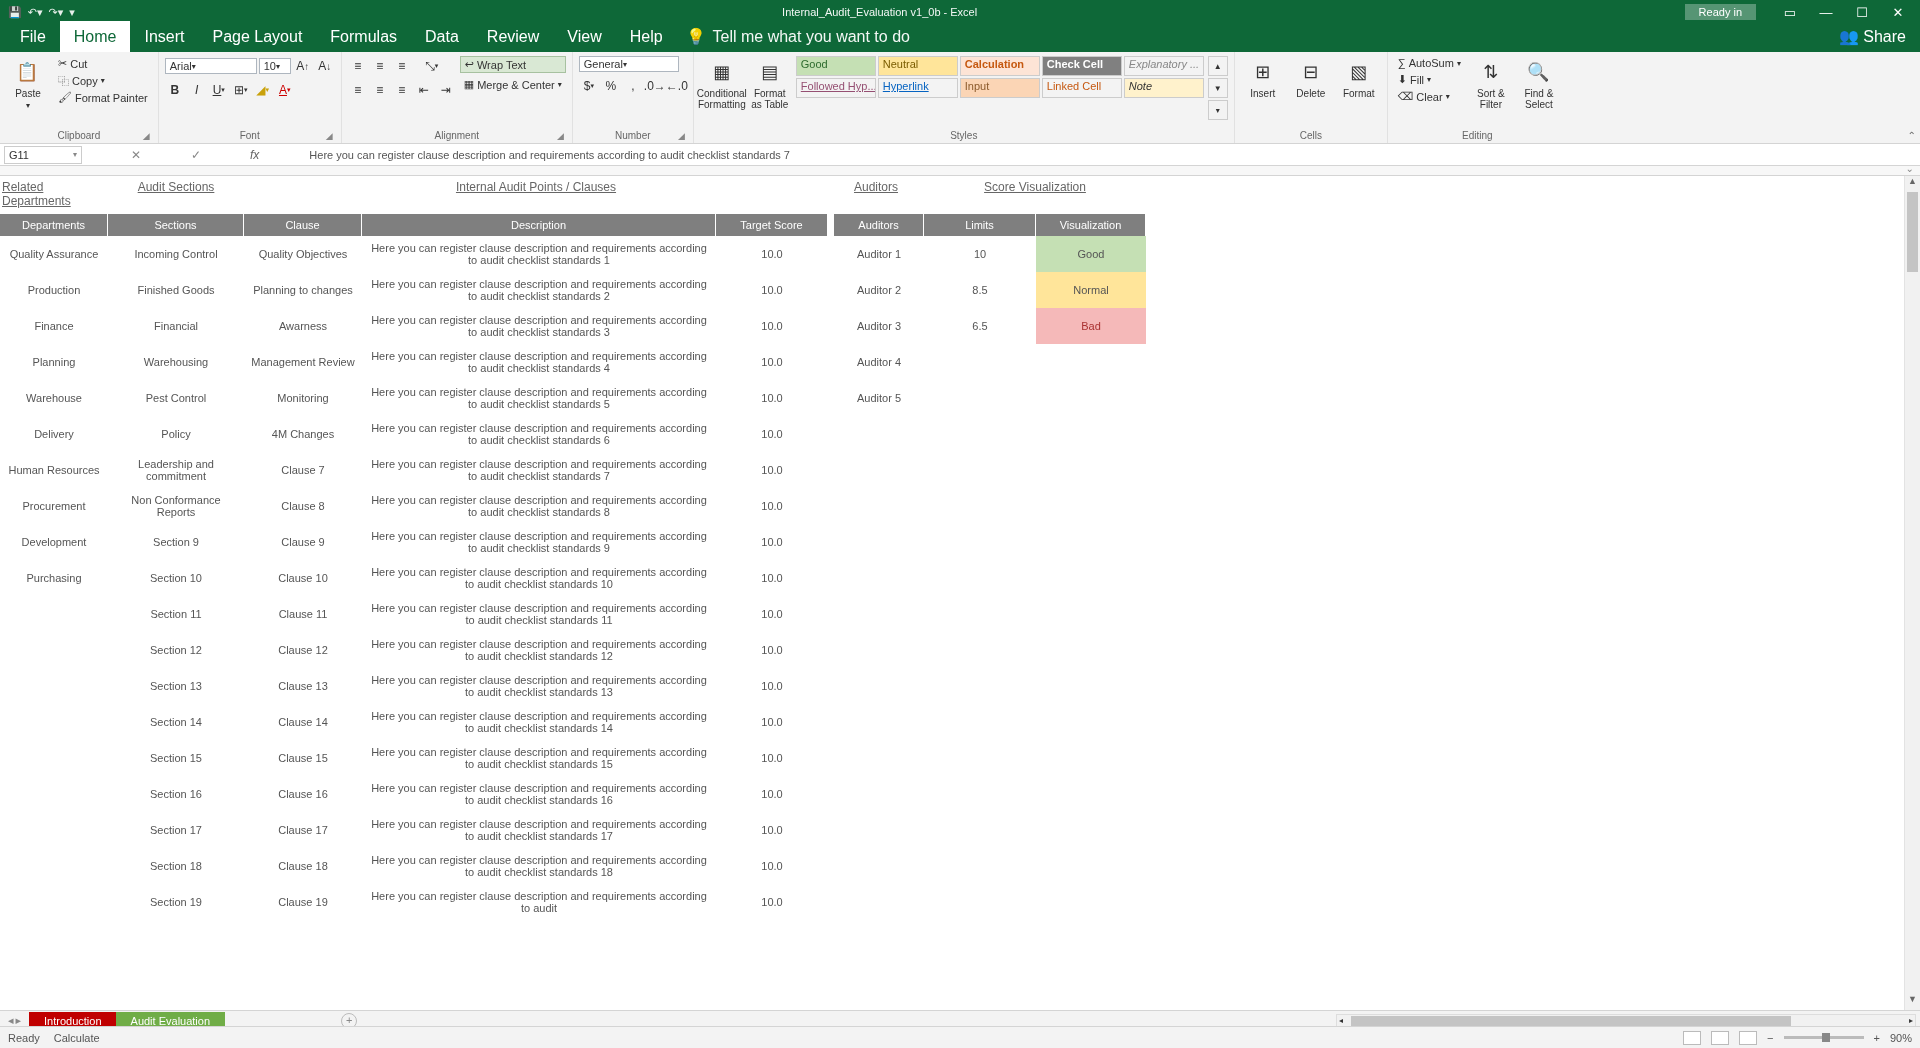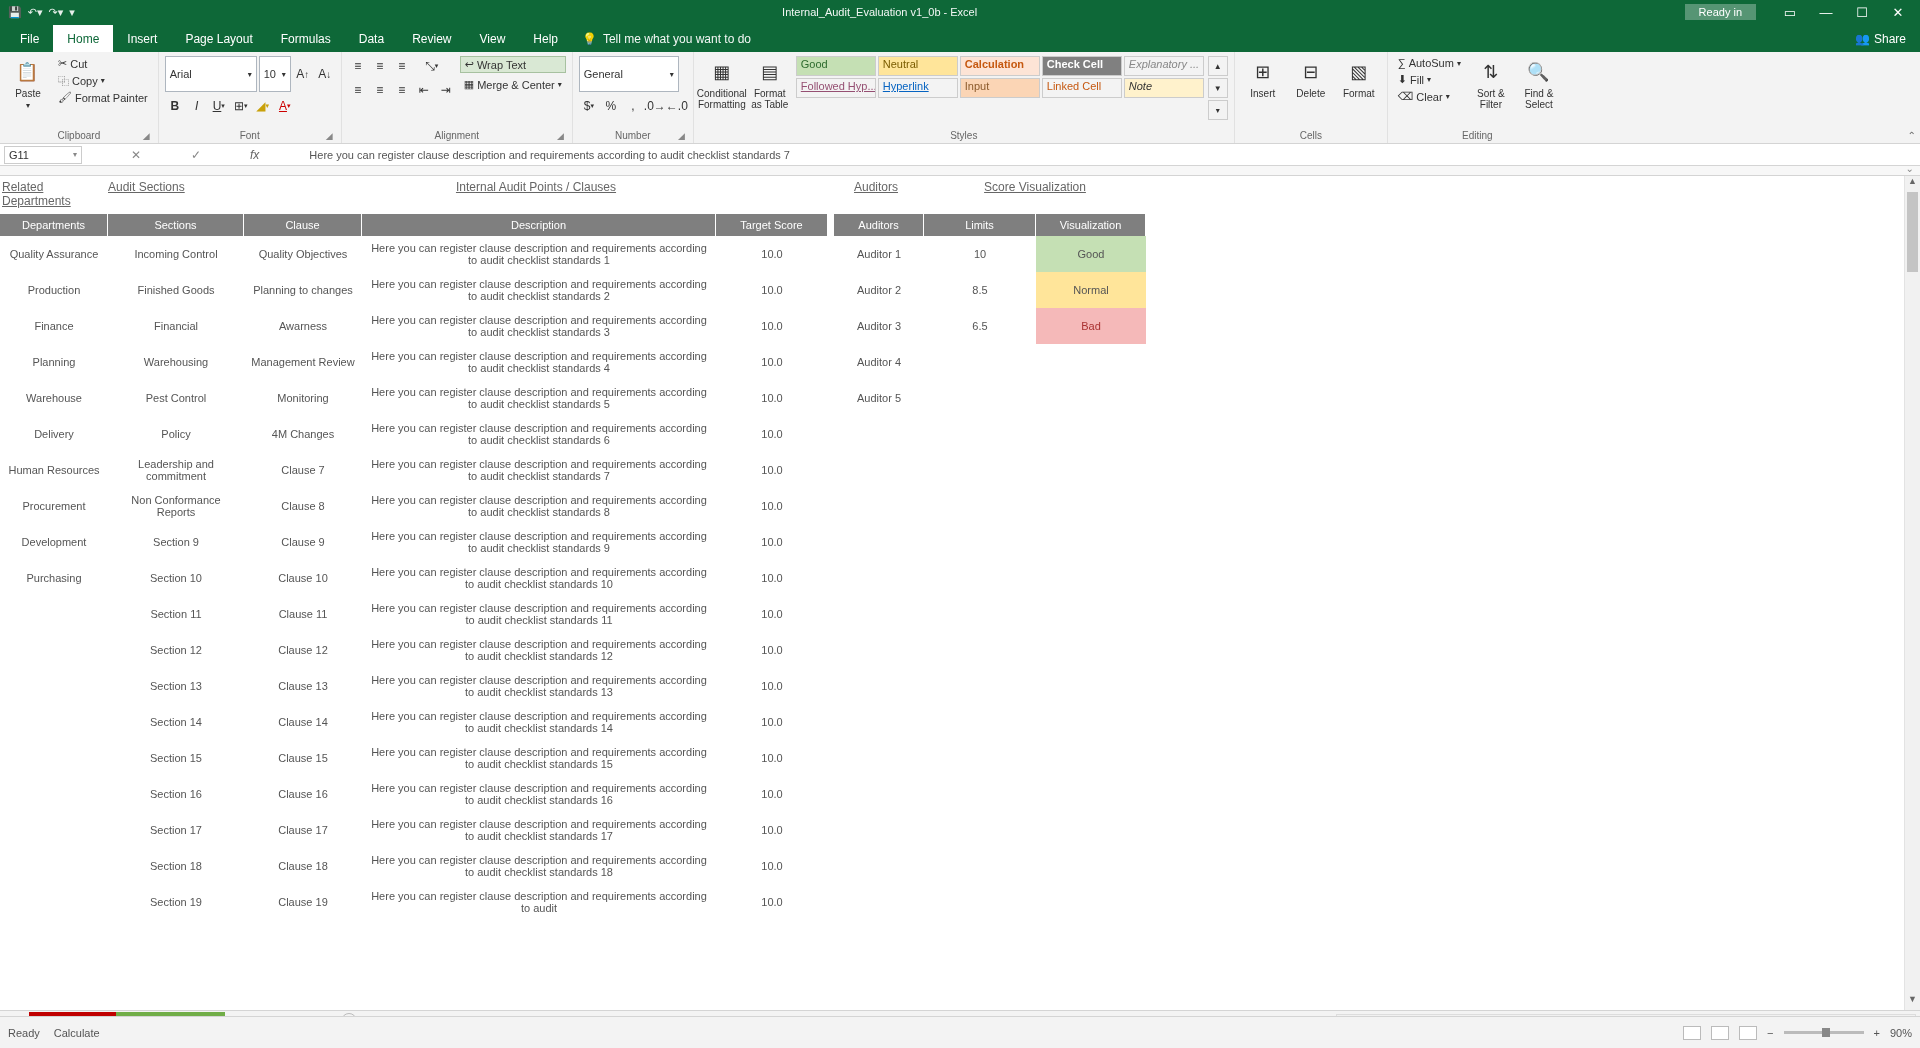--- a/index.html
+++ b/index.html
@@ -6,38 +6,38 @@
 body { background:#fff; font-size:12px; color:#333; overflow:hidden; width:1920px; height:1048px; position:relative;}
 
 .titlebar { background:#0e6838; height:24px; display:flex; align-items:center; color:#fff; font-size:11px; }
 .titlebar .qat { display:flex; gap:6px; padding:0 8px; align-items:center;}
 .titlebar .qat span { opacity:.9; font-size:11px;}
 .titlebar .title { flex:1; text-align:center; opacity:.95; }
 .titlebar .win { display:flex; gap:8px; padding:0 8px; align-items:center;}
 .titlebar .signin { background:rgba(255,255,255,.3); padding:2px 14px; margin-right:12px; font-size:11px;}
 .titlebar .wbtn { width:28px; text-align:center; font-size:13px;}
 
-.tabs { background:#0e6838; height:28px; display:flex; align-items:flex-end; color:#fff; font-size:12px; padding-left:6px;}
+.tabs { background:#0e6838; height:28px; display:flex; align-items:flex-end; color:#fff; font-size:16px; padding-left:6px;}
 .tabs .tab { padding:7px 14px 6px; cursor:pointer; }
 .tabs .tab.file { background:#0e6838; }
 .tabs .tab.active { background:#fff; color:#0e6838; }
 .tabs .tell { display:flex; align-items:center; gap:6px; padding:6px 10px; opacity:.95;}
 .tabs .share { margin-left:auto; padding:6px 14px; display:flex; align-items:center; gap:4px;}
 
 .ribbon { background:#f3f3f3; border-bottom:1px solid #d4d4d4; height:92px; display:flex; position:relative;}
 .group { border-right:1px solid #e1e1e1; padding:4px 6px 1px; display:flex; flex-direction:column; justify-content:space-between;}
 .group .body { display:flex; gap:4px; align-items:flex-start; flex:1;}
 .group .label { text-align:center; font-size:10px; color:#666; padding-bottom:1px; position:relative;}
 .group .label .dlg { position:absolute; right:2px; bottom:1px; color:#888; font-size:9px;}
 .bigbtn { display:flex; flex-direction:column; align-items:center; width:44px; padding-top:2px; font-size:10px; text-align:center; gap:2px;}
 .bigbtn .ico { width:28px; height:28px; display:flex; align-items:center; justify-content:center; font-size:18px;}
 .smbtn { font-size:11px; padding:1px 4px; display:flex; align-items:center; gap:3px; white-space:nowrap;}
 .stackv { display:flex; flex-direction:column; gap:2px;}
 .row { display:flex; gap:2px; align-items:center;}
-.combo { background:#fff; border:1px solid #aeb6bf; height:36px; font-size:11px; padding:0 4px; display:flex; align-items:center; justify-content:space-between;}
+.combo { background:#fff; border:1px solid #aeb6bf; height:16px; font-size:11px; padding:0 4px; display:flex; align-items:center; }
 .sq { width:20px; height:20px; border:1px solid transparent; display:flex; align-items:center; justify-content:center; font-size:12px;}
 .stylecell { width:80px; height:20px; border:1px solid #ccc; font-size:11px; padding:1px 4px; overflow:hidden; white-space:nowrap;}
 .collapse { position:absolute; right:4px; bottom:2px; font-size:10px; color:#666;}
 
 .fbar { height:22px; border-bottom:1px solid #d4d4d4; display:flex; align-items:center; background:#fff;gap:40px;}
 .namebox { width:78px; border:1px solid #ccc; height:18px; margin:0 4px; font-size:11px; padding:0 4px; display:flex; align-items:center; justify-content:space-between;}
 .fbar .fbtn { width:20px; text-align:center; color:#888; font-size:12px;}
 .fbar .fx { font-style:italic; color:#666; margin:0 4px;}
 .fbar .finput { flex:1; font-size:11px; color:#555; padding-left:6px;}
 .fbar-exp { height:10px; border-bottom:1px solid #d4d4d4; background:#f7f7f7; position:relative;}
@@ -63,21 +63,21 @@
 .sheettabs { position:absolute; bottom:18px; left:0; right:0; height:20px; background:#f3f3f3; border-top:1px solid #d4d4d4; display:flex; align-items:center; font-size:11px;}
 .sheettabs .nav { display:flex; gap:2px; padding:0 8px; color:#888;}
 .sheettabs .stab { padding:2px 14px; border:1px solid #bfbfbf; background:#fff; margin-right:-1px;}
 .sheettabs .stab.intro { background:#c00000; color:#fff; border-color:#c00000;}
 .sheettabs .stab.audit { background:#70ad47; color:#fff; border-color:#70ad47;}
 .sheettabs .stab.db { background:#fff; color:#0e6838; font-weight:bold; border-bottom:2px solid #fff;margin-top:32px;}
 .sheettabs .add { margin-left:8px; width:16px; height:16px; border:1px solid #bbb; border-radius:50%; text-align:center; line-height:13px; color:#888;}
 .sheettabs .hscroll { margin-left:auto; display:flex; align-items:center; width:580px; background:#f1f1f1; height:14px; border:1px solid #ddd; position:relative; margin-right:4px;}
 .sheettabs .hscroll .thumb{ position:absolute; left:14px; width:440px; top:1px; bottom:1px; background:#c4c4c4;}
 
-.status { position:absolute; bottom:0; left:0; right:0; height:32px; background:#f3f3f3; border-top:1px solid #d4d4d4; display:flex; align-items:center; font-size:11px; color:#555; padding:0 8px;}
+.status { position:absolute; bottom:0; left:0; right:0; height:22px; background:#f3f3f3; border-top:1px solid #d4d4d4; display:flex; align-items:center; font-size:11px; color:#555; padding:0 8px;}
 .status .right { margin-left:auto; display:flex; align-items:center; gap:10px;}
 .status .vbtn { width:18px; height:14px; border:1px solid #bbb; background:#fff;}
 .status .slider { width:80px; height:3px; background:#bbb; position:relative;}
 .status .slider::after{ content:""; position:absolute; left:38px; top:-3px; width:8px; height:9px; background:#888;}
 
 .c-dep{width:108px;} .c-sec{width:136px;} .c-cla{width:118px;} .c-des{width:354px;} .c-tar{width:112px;} .c-gap{width:6px;background:transparent;} .c-aud{width:90px;} .c-lim{width:112px;} .c-viz{width:110px;}
 </style>
 </head>
 <body>
 
@@ -327,21 +327,21 @@
   <div class="fbtn">✓</div>
   <div class="fx">fx</div>
   <div class="finput">Here you can register clause description and requirements according to audit checklist standards 7</div>
 </div>
 <div class="fbar-exp"></div>
 
 <div class="sheet">
 
   <div class="hlinks">
     <span style="width:108px;padding-left:2px;"><u>Related Departments</u></span>
-    <span style="width:136px;"><u>Audit Sections</u></span>
+    <span style="width:136px;text-align:center;"><u>Audit Sections</u></span>
     <span style="width:584px;text-align:center;"><u>Internal Audit Points / Clauses</u></span>
     <span style="width:96px;text-align:center;"><u>Auditors</u></span>
     <span style="width:222px;text-align:center;"><u>Score Visualization</u></span>
   </div>
 
   <div class="grow">
     <div class="colhead c-dep">Departments</div>
     <div class="colhead c-sec">Sections</div>
     <div class="colhead c-cla">Clause</div>
     <div class="colhead c-des">Description</div>

